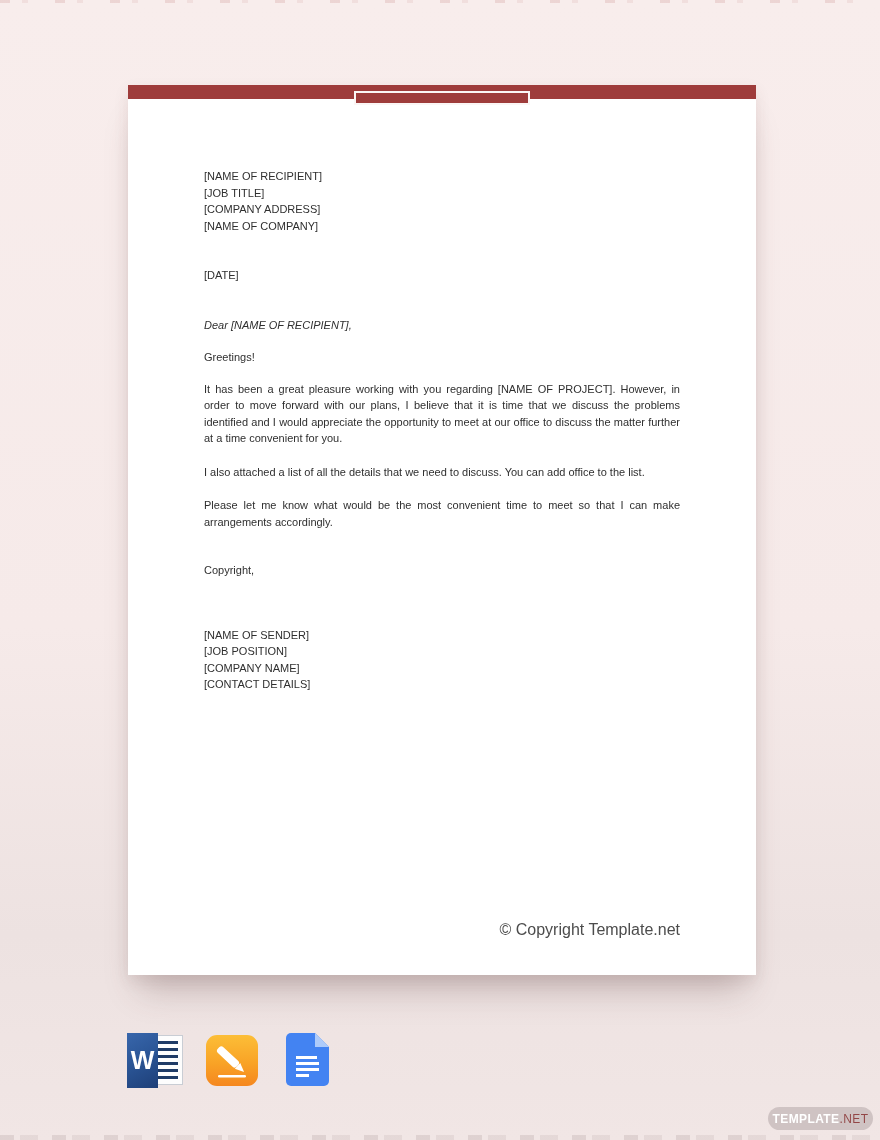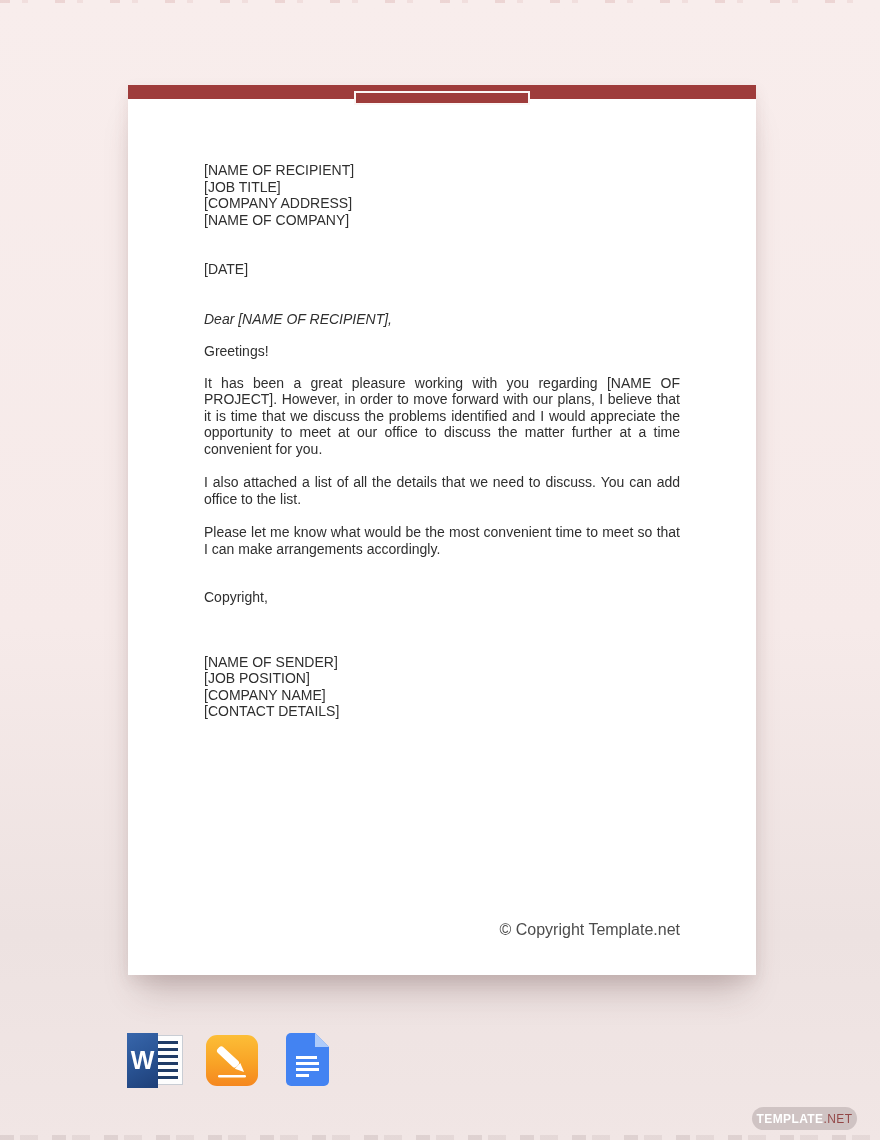--- a/index.html
+++ b/index.html
@@ -36,21 +36,21 @@
   }
   .page-tab {
     position: absolute; top: 6px; left: 50%; transform: translateX(-50%);
     width: 176px; height: 14px;
     background: var(--accent);
     border: 2px solid #FBF6F5;
   }
 
   .letter {
     position: absolute; inset: 0; padding: 77px 76px 0 76px;
-    font-size: 14px; line-height: 16.5px; color: #2f2f2f;
+    font-size: 11px; line-height: 16.5px; color: #2f2f2f; margin-top: 6px;
   }
   .addr-line { white-space: nowrap; }
   .date-line      { margin-top: 33px; }
   .salutation     { margin-top: 33px; font-style: italic; }
   .greeting       { margin-top: 16px; }
   .para           { text-align: justify; }
   .para-1         { margin-top: 15px; }
   .para-2         { margin-top: 17px; }
   .para-3         { margin-top: 17px; }
   .closing        { margin-top: 32px; }
@@ -80,21 +80,21 @@
     color: #fff; font-weight: bold; font-size: 25px;
   }
 
   
   .icon-pages { left: 206px; top: 1035px; width: 52px; height: 51px; }
   
   .icon-gdocs { left: 286px; top: 1033px; width: 43px; height: 53px; }
 
   
   .watermark {
-    position: absolute; left: 752px; top: 1107px; width: 105px; height: 23px;
+    position: absolute; left: 768px; top: 1107px; width: 105px; height: 23px;
     background: #cfc3c3; border-radius: 12px;
     display: flex; align-items: center; justify-content: center;
     font-size: 12px; letter-spacing: .4px; white-space: nowrap;
   }
   .watermark .wm-bold  { color: #ffffff; font-weight: bold; }
   .watermark .wm-light { color: #7f1d1d; font-weight: normal; opacity: .75; }
 
   :root { --accent: #9E3C3B; }
 </style>
 </head>

